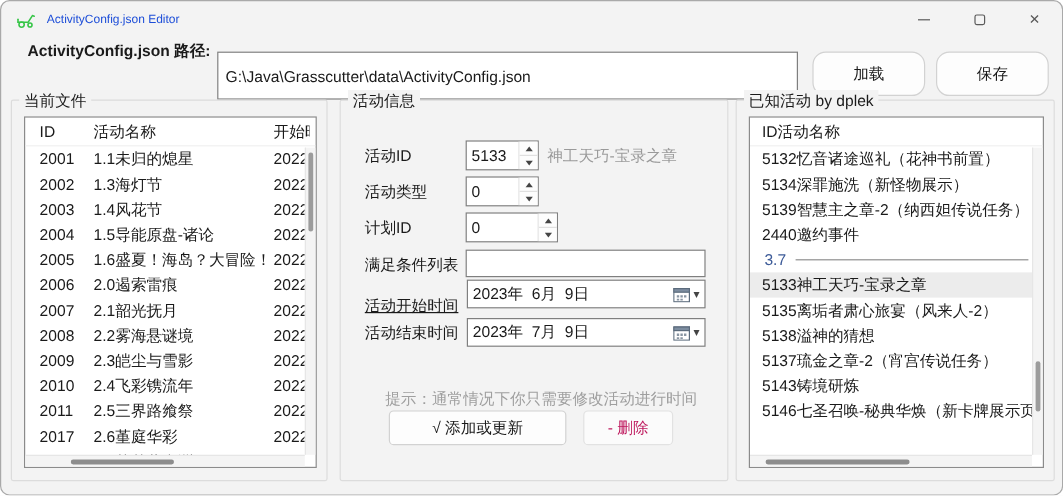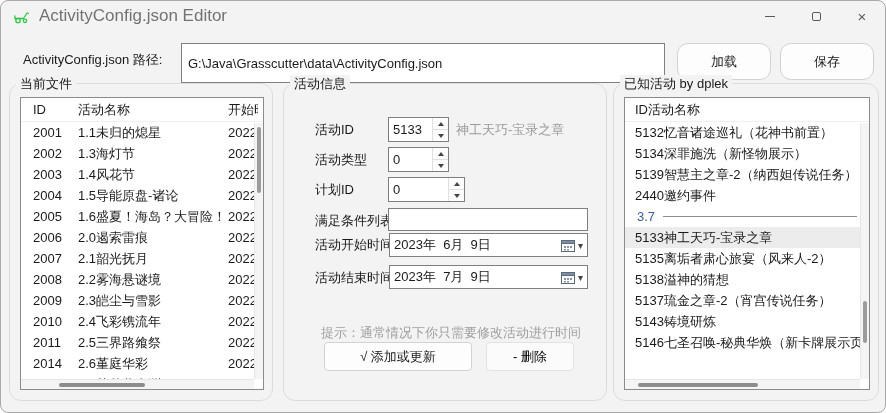--- a/index.html
+++ b/index.html
@@ -5,41 +5,41 @@
   html,body{margin:0;padding:0;background:#fff;}
   *{box-sizing:border-box;}
   .window{
     position:relative;width:886px;height:413px;
     background:#f3f3f3;border:1px solid #a9a9a9;border-radius:8px;overflow:hidden;
     font-family:"Liberation Sans","DejaVu Sans",sans-serif;font-size:13px;color:#1a1a1a;
   }
   
   .titlebar{position:absolute;left:0;top:0;right:0;height:30px;display:flex;align-items:center;}
   .app-icon{width:17px;height:17px;margin:0 9px 0 12px;flex:0 0 auto;}
-  .title-text{color:#737373;font-size:17px;}
+  .title-text{color:#1d4ed8;font-size:10px;}
   .caption-btns{margin-left:auto;display:flex;height:30px;}
   .cap-btn{width:46px;height:30px;display:flex;align-items:center;justify-content:center;color:#5a5a5a;cursor:default;}
   .min-glyph{display:block;width:10px;height:1px;background:#5a5a5a;}
   .max-glyph{display:block;width:9px;height:9px;border:1px solid #5a5a5a;border-radius:2px;}
   .close-glyph{font-size:15px;line-height:1;color:#5a5a5a;}
   
-  .path-label{position:absolute;left:22px;top:50px;}
+  .path-label{position:absolute;left:22px;top:33px;font-weight:bold;}
   .path-input{
     position:absolute;left:180px;top:42px;width:484px;height:40px;
     border:1px solid #7f7f7f;background:#fff;padding:0 6px;font:inherit;color:#1a1a1a;
   }
   .top-btn{
     position:absolute;top:42px;width:94px;height:37px;
     background:#fdfdfd;border:1px solid #d2d2d2;border-radius:11px;
     font:inherit;color:#1a1a1a;text-align:center;line-height:23px;
   }
   .btn-load{left:676px;}
   .btn-save{left:779px;}
   
-  .groupbox{position:absolute;top:82px;height:318px;border:1px solid #dcdcdc;border-radius:12px;}
+  .groupbox{position:absolute;top:82px;height:318px;border:1px solid #dcdcdc;border-radius:2px;}
   .gb-title{position:absolute;top:-9px;left:6px;background:#f3f3f3;padding:0 4px;white-space:nowrap;}
   .gb-left{left:8px;width:264px;}
   .gb-mid{left:282px;width:324px;}
   .gb-right{left:612px;width:266px;}
   
   .listview{position:absolute;left:10px;top:13px;right:8px;bottom:10px;background:#fff;border:1px solid #8b8b8b;overflow:hidden;}
   .lv-header{height:24px;line-height:24px;border-bottom:1px solid #f0f0f0;white-space:nowrap;overflow:hidden;}
   .lv-body{position:absolute;left:0;right:9px;top:24px;bottom:10px;overflow:hidden;}
   .lv-row{height:21px;line-height:21px;white-space:nowrap;overflow:hidden;}
   .lv-row.selected{background:#ececec;}
@@ -51,38 +51,38 @@
   .grid-r .c2{width:182px;}
   .sep-row{height:21px;line-height:21px;display:flex;align-items:center;padding-left:12px;}
   .sep-label{color:#3e5c99;flex:0 0 auto;}
   .sep-line{flex:1;height:0;border-top:1px solid #8f8f8f;margin:0 3px 0 8px;}
   
   .vscroll{position:absolute;top:25px;bottom:10px;right:0;width:9px;background:#f4f4f4;border-left:1px solid #e6e6e6;}
   .vthumb{position:absolute;left:2px;right:2px;background:#9c9c9c;border-radius:3px;}
   .hscroll{position:absolute;left:0;right:9px;bottom:0;height:10px;background:#f4f4f4;border-top:1px solid #e6e6e6;}
   .hthumb{position:absolute;top:3px;height:4px;background:#8d8d8d;border-radius:2px;}
   
-  .fld-label{position:absolute;left:20px;white-space:nowrap;margin-left:11px;}
+  .fld-label{position:absolute;left:20px;white-space:nowrap;}
   .nud{position:absolute;left:104px;height:25px;border:1px solid #7f7f7f;background:#fff;display:flex;}
   .nud-input{border:0;outline:none;flex:1;min-width:0;padding:0 4px;font:inherit;color:#1a1a1a;background:transparent;}
   .nud-btns{width:16px;display:flex;flex-direction:column;border-left:1px solid #e0e0e0;}
   .nud-btn{flex:1;display:flex;align-items:center;justify-content:center;background:#fdfdfd;}
   .nud-btn + .nud-btn{border-top:1px solid #e0e0e0;}
   .tri-up{width:0;height:0;border-left:3px solid transparent;border-right:3px solid transparent;border-bottom:4px solid #444;}
   .tri-down{width:0;height:0;border-left:3px solid transparent;border-right:3px solid transparent;border-top:4px solid #444;}
   .nud-hint{position:absolute;left:172px;color:#9a9a9a;white-space:nowrap;}
   .textbox{position:absolute;left:104px;width:200px;height:23px;border:1px solid #7f7f7f;background:#fff;padding:0 4px;font:inherit;}
   .dtp{position:absolute;left:105px;width:199px;height:24px;border:1px solid #7f7f7f;background:#fff;display:flex;align-items:center;padding:0 4px;}
   .dtp-value{white-space:pre;flex:1;overflow:hidden;}
   .cal-icon{width:14px;height:13px;flex:0 0 auto;margin-right:3px;}
   .dtp-caret{font-size:10px;color:#444;flex:0 0 auto;}
   .hint-line{position:absolute;left:12px;right:0;top:240px;text-align:center;color:#9f9f9f;white-space:nowrap;}
   .mid-btn{position:absolute;top:258px;height:29px;background:#fdfdfd;border:1px solid #d2d2d2;border-radius:4px;font:inherit;color:#1a1a1a;}
   .btn-add{left:40px;width:148px;}
-  .btn-del{left:202px;width:88px;color:#000000;border-color:#e2e2e2;background:#fbfbfb;}
+  .btn-del{left:202px;width:75px;color:#be185d;border-color:#e2e2e2;background:#fbfbfb;}
 </style>
 </head>
 <body>
 
 <div class="window">
 
   <div class="titlebar">
     <svg class="app-icon" viewBox="0 0 17 17">
       <g fill="none" stroke="#35c546" stroke-width="1.3" stroke-linecap="round" stroke-linejoin="round">
         <path d="M2 10.5 h8.5 l3.5-5.5 1.5 0.5"></path>
@@ -121,21 +121,21 @@
           <div class="lv-row"><span class="col c1">2002</span><span class="col c2">1.3海灯节</span><span class="col c3">2022</span></div>
           <div class="lv-row"><span class="col c1">2003</span><span class="col c2">1.4风花节</span><span class="col c3">2022</span></div>
           <div class="lv-row"><span class="col c1">2004</span><span class="col c2">1.5导能原盘-诸论</span><span class="col c3">2022</span></div>
           <div class="lv-row"><span class="col c1">2005</span><span class="col c2">1.6盛夏！海岛？大冒险！</span><span class="col c3">2022</span></div>
           <div class="lv-row"><span class="col c1">2006</span><span class="col c2">2.0遏索雷痕</span><span class="col c3">2022</span></div>
           <div class="lv-row"><span class="col c1">2007</span><span class="col c2">2.1韶光抚月</span><span class="col c3">2022</span></div>
           <div class="lv-row"><span class="col c1">2008</span><span class="col c2">2.2雾海悬谜境</span><span class="col c3">2022</span></div>
           <div class="lv-row"><span class="col c1">2009</span><span class="col c2">2.3皑尘与雪影</span><span class="col c3">2022</span></div>
           <div class="lv-row"><span class="col c1">2010</span><span class="col c2">2.4飞彩镌流年</span><span class="col c3">2022</span></div>
           <div class="lv-row"><span class="col c1">2011</span><span class="col c2">2.5三界路飨祭</span><span class="col c3">2022</span></div>
-          <div class="lv-row"><span class="col c1">2014</span><span class="col c2">2.6堇庭华彩</span><span class="col c3">2022</span></div>
+          <div class="lv-row"><span class="col c1">2017</span><span class="col c2">2.6堇庭华彩</span><span class="col c3">2022</span></div>
           <div class="lv-row"><span class="col c1">2013</span><span class="col c2">2.7荒梦藏虞渊</span><span class="col c3">2022</span></div>
         </div>
       <div class="vscroll">
           <div class="vthumb" style="top:4px;height:66px;"></div>
         </div>
       <div class="hscroll">
           <div class="hthumb" style="left:38px;width:86px;"></div>
         </div>
     </div>
   </div>
@@ -179,21 +179,21 @@
           </div>
         <div class="nud-btn">
             <span class="tri-down"></span>
           </div>
       </div>
     </div>
 
     <span class="fld-label" style="top:128px;">满足条件列表</span>
     <input class="textbox" style="top: 124px;" value="">
 
-    <span class="fld-label" style="top:152px;">活动开始时间</span>
+    <span class="fld-label" style="top:162px;text-decoration:underline;">活动开始时间</span>
     <div class="dtp" style="top:149px;">
       <span class="dtp-value">2023年  6月  9日</span>
       <svg class="cal-icon" viewBox="0 0 14 13">
         <rect x="0.5" y="1.5" width="13" height="11" fill="#fff" stroke="#5b6b7c"></rect>
         <rect x="0.5" y="1.5" width="13" height="3" fill="#7d8da0" stroke="#5b6b7c"></rect>
         <path d="M3 7h2v2H3zM6 7h2v2H6zM9 7h2v2H9zM3 10h2v1.5H3zM6 10h2v1.5H6z" fill="#8a96a3"></path>
       </svg>
       <span class="dtp-caret">▾</span>
     </div>
 

